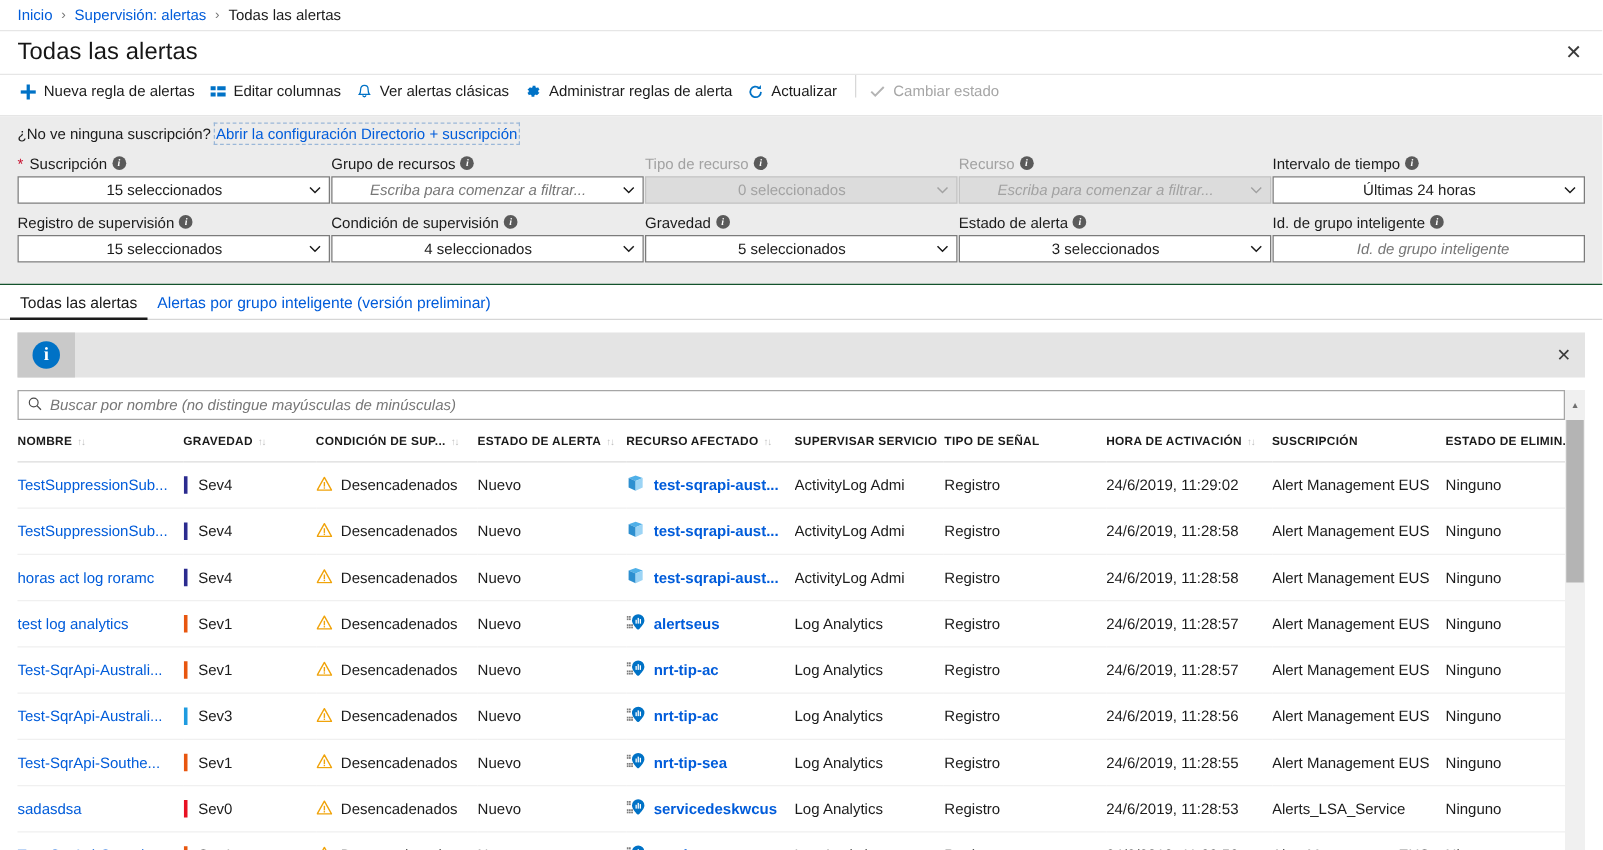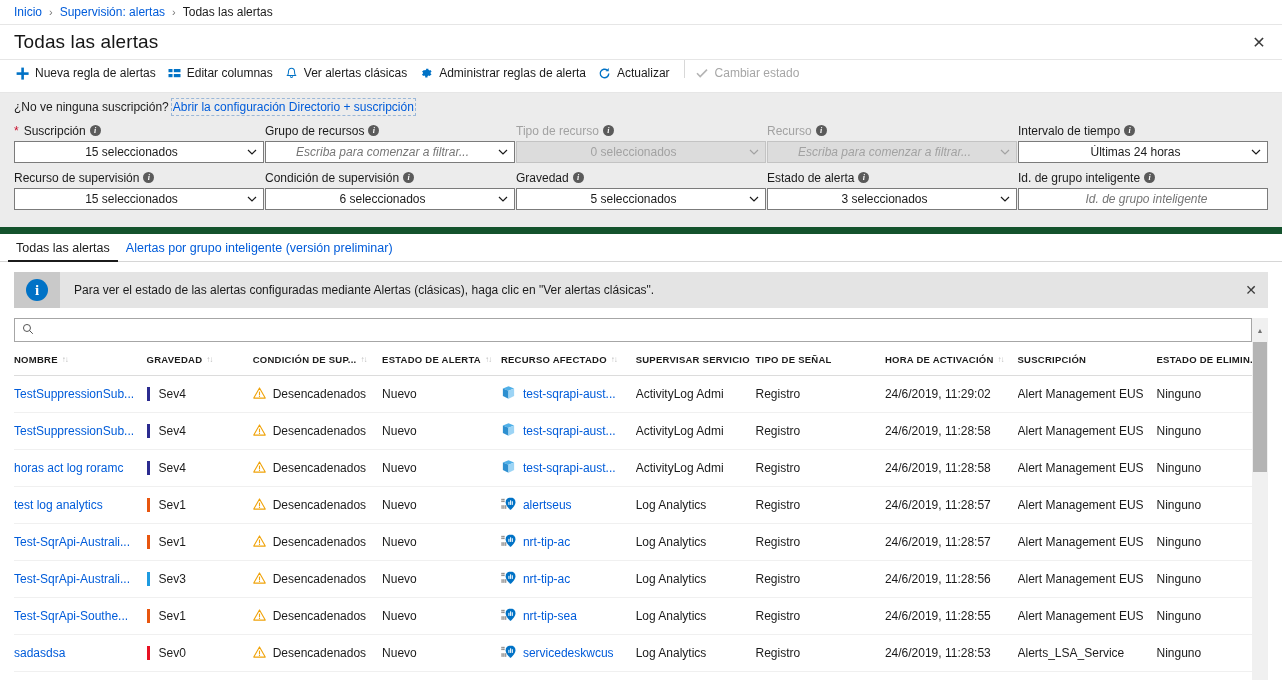--- a/index.html
+++ b/index.html
@@ -56,21 +56,21 @@
   }
   .cmd.disabled { color: #a6a6a6; cursor: default; }
   .cmd .ic { color: #0072c6; display: flex; align-items: center; flex: 0 0 auto; }
   .cmd.disabled .ic { color: #b4b4b4; }
   .cmd-sep { width: 1px; height: 18px; background: #d8d8d8; margin: 0 8px 0 4px; }
 
   
   .filterpanel {
     background: #ececec;
     padding: 7px 14px 10px 14px;
-    border-bottom: 7px solid #14532d;
+    border-bottom: 1px solid #14532d;
   }
   .nosub {
     font-size: 12px; color: #1b1b1b; margin-bottom: 9px;
     display: flex; align-items: center; gap: 4px;
   }
   .nosub .lnk {
     color: #015cda; cursor: pointer;
     outline: 1px dashed #9ab7d8; outline-offset: 1px;
   }
   .frow { display: flex; gap: 0; margin-bottom: 7px; }
@@ -177,21 +177,21 @@
     padding: 9px 8px 9px 0; border-bottom: 1px solid #f0f0f0;
     white-space: nowrap; overflow: hidden; text-overflow: ellipsis;
     vertical-align: middle;
   }
   .lnk { color: #015cda; cursor: pointer; }
   .sevcell { display: flex; align-items: center; gap: 9px; }
   .sevbar { width: 3px; height: 14px; flex: 0 0 auto; border-radius: 0; }
   .condcell { display: flex; align-items: center; gap: 7px; }
   .warn { color: #f0a30a; font-size: 12px; line-height: 1; flex: 0 0 auto; }
   .rescell { display: flex; align-items: center; gap: 7px; overflow: hidden; }
-  .rescell .nm { overflow: hidden; text-overflow: ellipsis; white-space: nowrap; }
+  .rescell .nm { overflow: hidden; text-overflow: ellipsis; white-space: nowrap; font-weight: bold; }
 
   
   .vscroll {
     width: 16px; flex: 0 0 auto; background: #f0f0f0;
     position: relative; margin-top: 0;
   }
   .vthumb {
     position: absolute; left: 1px; right: 1px; top: 0; height: 130px;
     background: #b4b4b4; cursor: pointer;
   }
@@ -346,39 +346,39 @@
             <svg width="10" height="7" viewBox="0 0 10 7">
               <path d="M1 1l4 4 4-4" fill="none" stroke="currentColor" stroke-width="1.2"></path>
             </svg>
           </span>
         </div>
       </div>
     </div>
   <div class="frow" id="frow2">
       <div class="fcol">
         <div class="flabel">
-          <span>Recurso de supervisión</span>
+          <span>Registro de supervisión</span>
           <span class="infoi">i</span>
         </div>
         <div class="fctl">
           <span class="val">15 seleccionados</span>
           <span class="chev">
             <svg width="10" height="7" viewBox="0 0 10 7">
               <path d="M1 1l4 4 4-4" fill="none" stroke="currentColor" stroke-width="1.2"></path>
             </svg>
           </span>
         </div>
       </div>
       <div class="fcol">
         <div class="flabel">
           <span>Condición de supervisión</span>
           <span class="infoi">i</span>
         </div>
         <div class="fctl">
-          <span class="val">6 seleccionados</span>
+          <span class="val">4 seleccionados</span>
           <span class="chev">
             <svg width="10" height="7" viewBox="0 0 10 7">
               <path d="M1 1l4 4 4-4" fill="none" stroke="currentColor" stroke-width="1.2"></path>
             </svg>
           </span>
         </div>
       </div>
       <div class="fcol">
         <div class="flabel">
           <span>Gravedad</span>
@@ -423,32 +423,32 @@
   <div class="tab active">Todas las alertas</div>
   <div class="tab">Alertas por grupo inteligente (versión preliminar)</div>
 </div>
 
 <div class="content">
 
   <div class="infobar">
     <div class="ibicon">
       <div class="ibdot">i</div>
     </div>
-    <div class="ibtext">Para ver el estado de las alertas configuradas mediante Alertas (clásicas), haga clic en "Ver alertas clásicas".</div>
     <div class="ibclose">✕</div>
   </div>
 
   <div class="searchrow">
     <div class="searchbox">
       <span>
         <svg width="12" height="12" viewBox="0 0 14 14">
             <circle cx="5.8" cy="5.8" r="4.1" fill="none" stroke="#4a4a4a" stroke-width="1.1"></circle>
             <line x1="8.9" y1="8.9" x2="12.6" y2="12.6" stroke="#4a4a4a" stroke-width="1.1"></line>
           </svg>
       </span>
+      <span class="ph">Buscar por nombre (no distingue mayúsculas de minúsculas)</span>
     </div>
     <div class="sb-up">▲</div>
   </div>
 
   <div class="tablewrap">
     <div class="table">
       <table>
         <colgroup>
           <col style="width:125px">
             <col style="width:100px">

